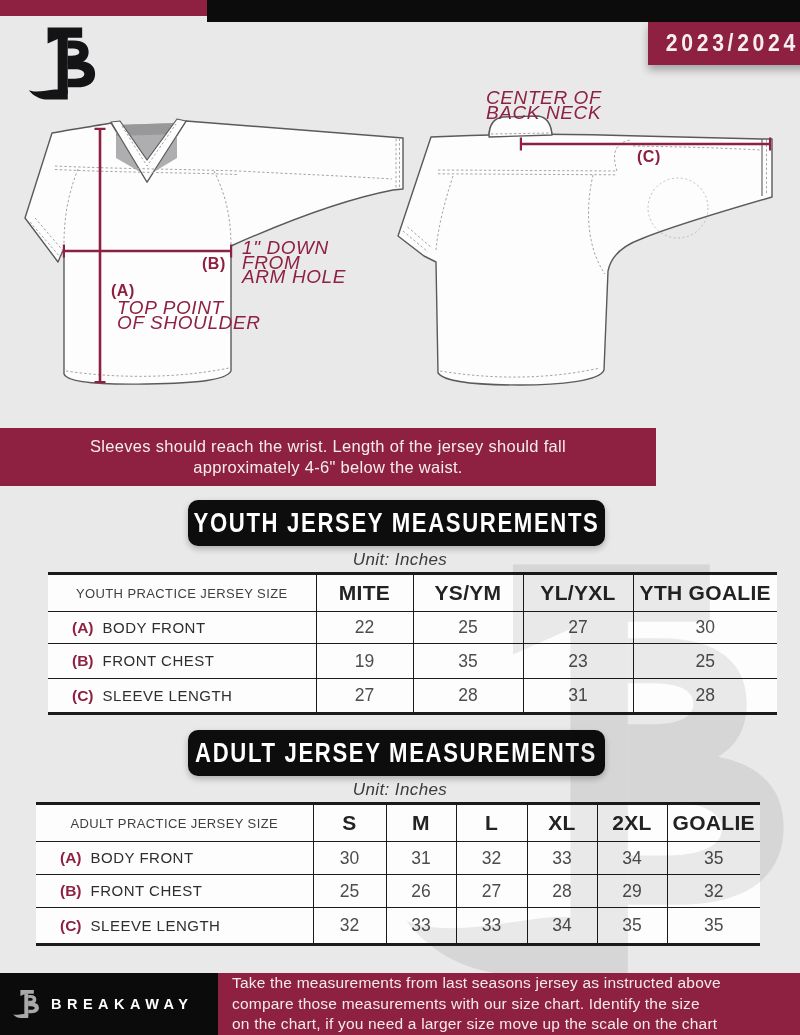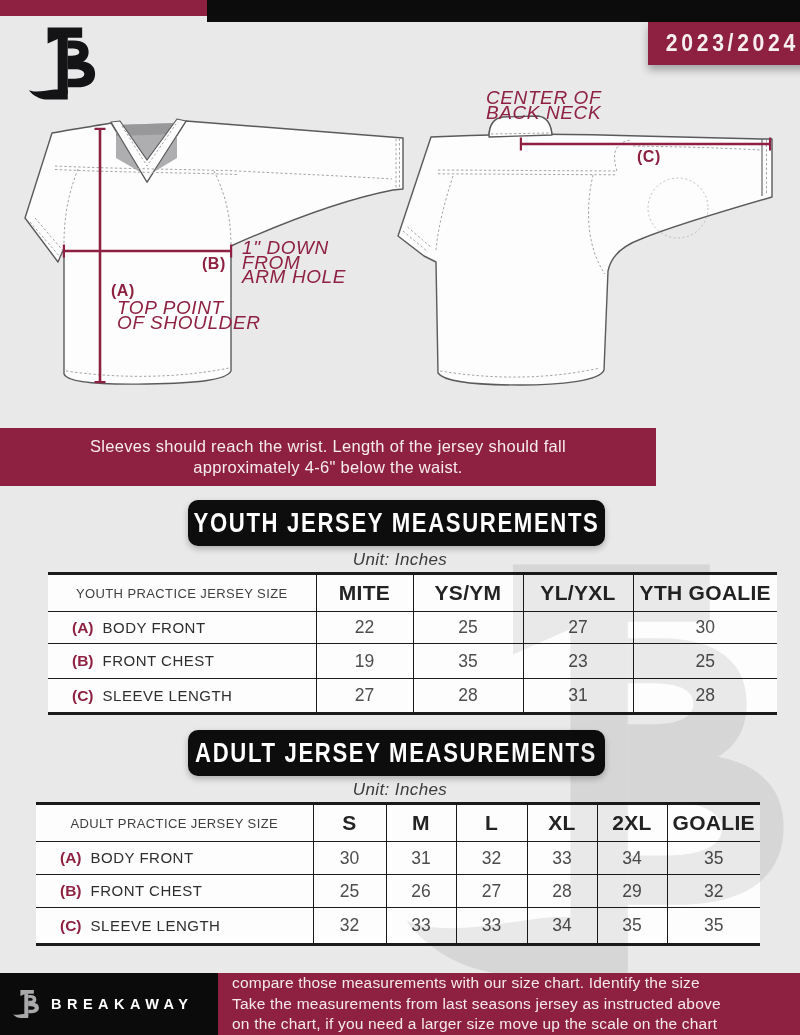--- a/index.html
+++ b/index.html
@@ -300,18 +300,18 @@
     </svg>
   </div>
 
   <div class="footer-black">
     <svg class="logo-sm" viewBox="0 0 100 112">
       <use href="#logo-b" fill="#a9a9ab"></use>
     </svg>
     <span class="brand-word">BREAKAWAY</span>
   </div>
   <div class="footer-maroon">
+    <div>Take the measurements from last seasons jersey as instructed above</div>
     <div>compare those measurements  with our size chart. Identify the size</div>
-    <div>Take the measurements from last seasons jersey as instructed above</div>
     <div>on the chart, if you need a larger size move up the scale on the chart</div>
   </div>
 
 </div>
 
 </body></html>

